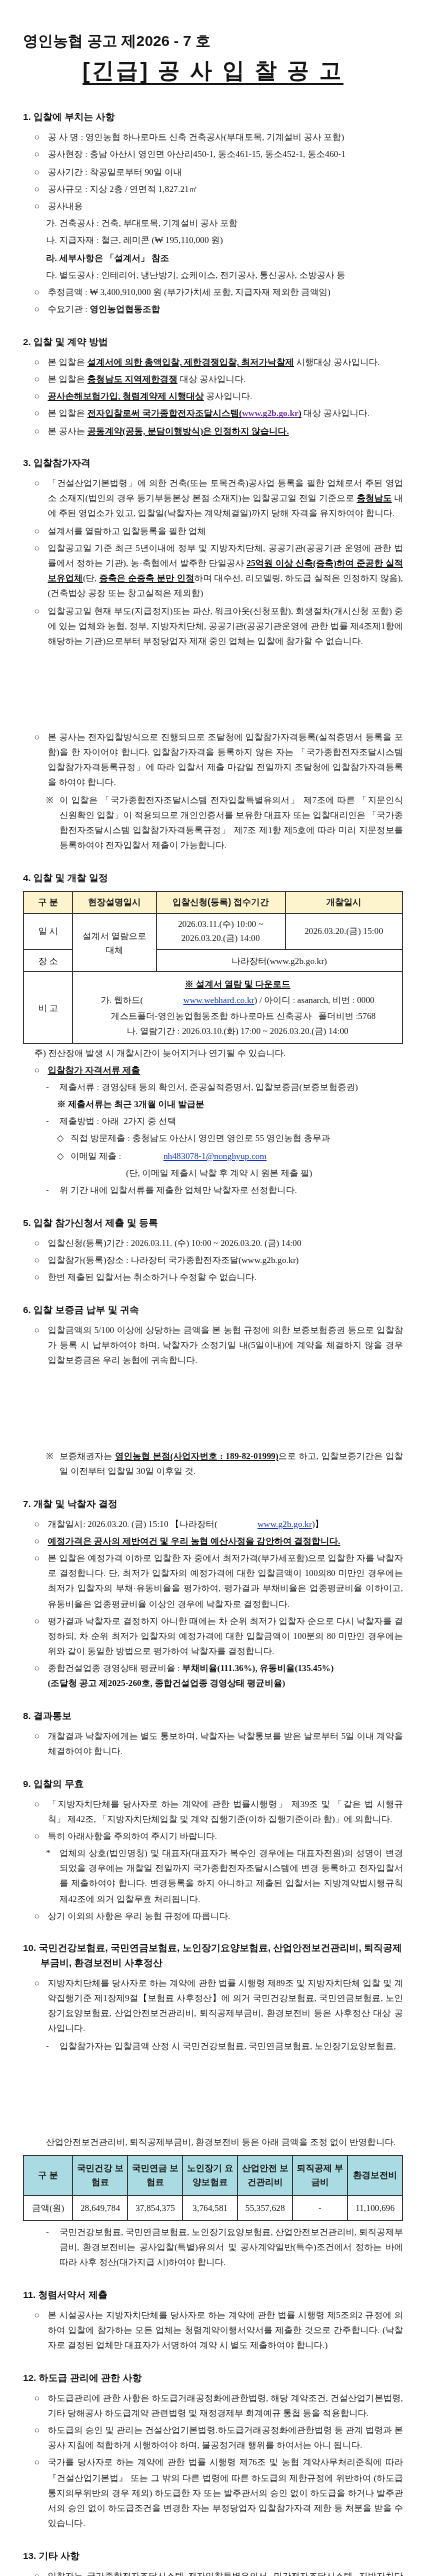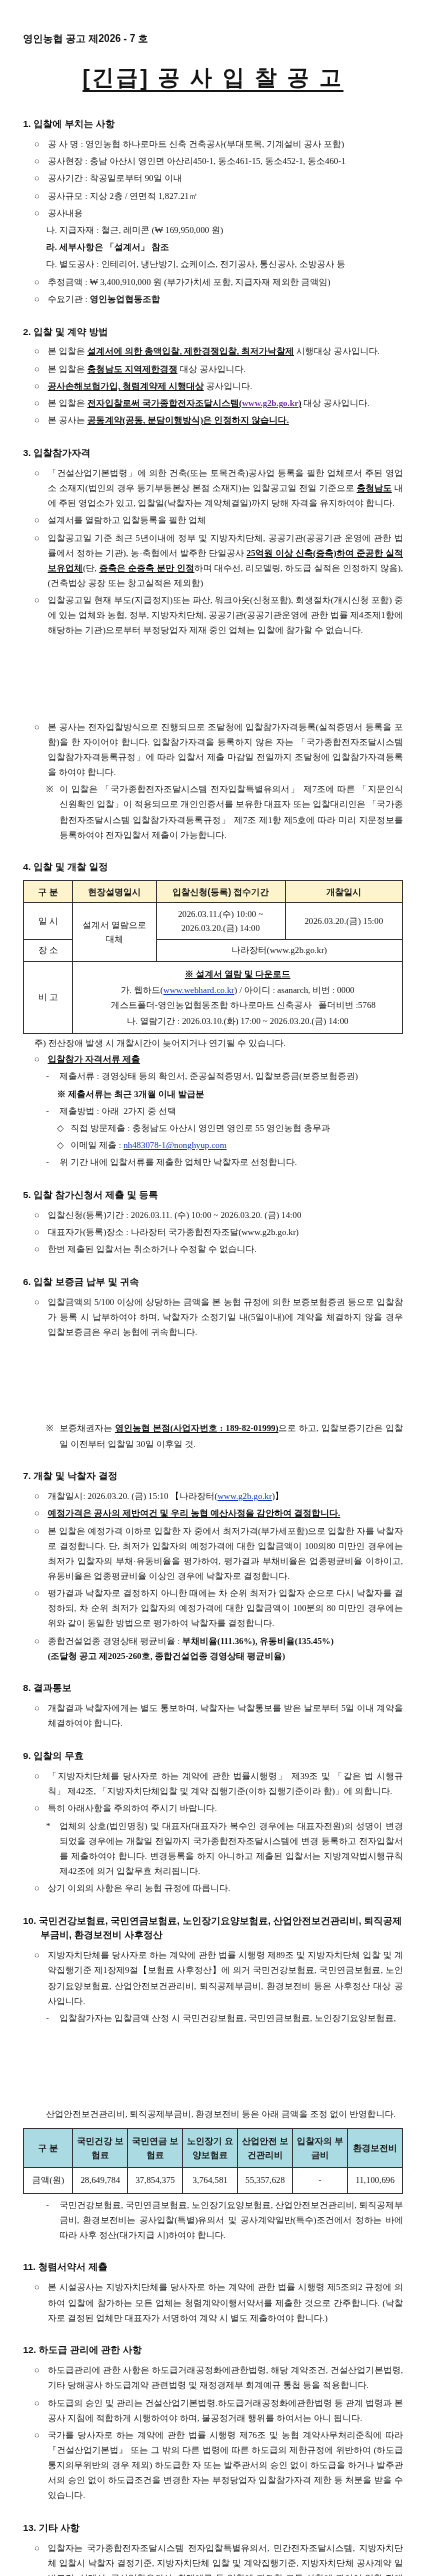--- a/index.html
+++ b/index.html
@@ -1,31 +1,31 @@
 <!DOCTYPE html>
 <html style="font-size:8.2px"><head>
 <meta charset="utf-8">
 <style>
   html,body { margin:0; padding:0; background:#fff; }
   body { width:426px; font-family:"Liberation Serif","DejaVu Serif",serif; color:#151515; }
   .page { box-sizing:border-box; width:426px; min-height:3011px; padding:32px 23px 31px 23px; }
-  .refno { font-family:"Liberation Sans","DejaVu Sans",sans-serif; font-weight:bold; font-size:10px; margin-bottom:17px; }
+  .refno { font-family:"Liberation Sans","DejaVu Sans",sans-serif; font-weight:bold; font-size:15px; margin-bottom:5px; }
   .title { font-family:"Liberation Sans","DejaVu Sans",sans-serif; text-align:center; font-size:22px; font-weight:bold;
            letter-spacing:2.1px; text-decoration:underline; text-underline-offset:4.6px; margin:5.2px 0 24px 0; }
   .sh { font-family:"Liberation Sans","DejaVu Sans",sans-serif; font-weight:bold; font-size:9.5px; margin:17.5px 0 5.2px 0;
         padding-left:17.5px; text-indent:-17.5px; line-height:1.55; }
   .li { display:flex; margin:2.1px 0; font-size:8.8px; line-height:1.72; }
   .li .mk { flex:none; width:13.4px; color:#222; }
   .li .tx { flex:1; text-align:justify; }
   .ind1 { padding-left:11.3px; }
   .ind2 { padding-left:23px; }
   .ind3 { padding-left:34px; }
   .bu { font-weight:bold; text-decoration:underline; }
   .b  { font-weight:bold; }
-  .lk { color:#1436C8; text-decoration:underline; }
+  .lk { color:#1436C8; text-decoration:underline;padding-left:40px; }
   .lkp{ color:#7030A0; text-decoration:underline; font-weight:bold; }
   .pagegap { width:100%; }
   .g150 { height:77px; }
   table { border-collapse:collapse; width:100%; margin:5.2px 0 4.1px 0; font-size:8.8px; }
   .tb { border:1.5px solid #111; }
   .tb th, .tb td { border:0.5px solid #333; padding:3.6px 4.1px; text-align:center; vertical-align:middle; line-height:1.6; }
   .tb th { font-family:"Liberation Sans","DejaVu Sans",sans-serif; font-weight:bold; }
   .t1 th { background:#FDF3CC; }
   .t2 th { background:#ABDBE2; }
   .t2 td, .t2 th { padding:5.2px 2.1px; }
@@ -58,21 +58,24 @@
       </div>
     <div class="li ind1">
         <span class="mk">○</span>
         <span class="tx">공사규모 : 지상 2층 / 연면적 1,827.21㎡</span>
       </div>
     <div class="li ind1">
         <span class="mk">○</span>
         <span class="tx">공사내용</span>
       </div>
     <div class="li ind2">
-        <span class="tx">나. 지급자재 : 철근, 레미콘 (₩ 169,950,000 원)</span>
+        <span class="tx">가. 건축공사 : 건축, 부대토목, 기계설비 공사 포함</span>
+      </div>
+    <div class="li ind2">
+        <span class="tx">나. 지급자재 : 철근, 레미콘 (₩ 195,110,000 원)</span>
       </div>
     <div class="li ind2">
         <span class="tx b">라. 세부사항은 「설계서」 참조</span>
       </div>
     <div class="li ind2">
         <span class="tx">다. 별도공사 : 인테리어, 냉난방기, 쇼케이스, 전기공사, 통신공사, 소방공사 등</span>
       </div>
     <div class="li ind1">
         <span class="mk">○</span>
         <span class="tx">추정금액 : ₩ 3,400,910,000 원 (부가가치세 포함, 지급자재 제외한 금액임)</span>
@@ -195,35 +198,38 @@
         <span class="tx pw">제출방법 : 아래  2가지 중 선택</span>
       </div>
     <div class="li ind3">
         <span class="mk">◇</span>
         <span class="tx">직접 방문제출 : 충청남도 아산시 영인면 영인로 55 영인농협 총무과</span>
       </div>
     <div class="li ind3">
         <span class="mk">◇</span>
         <span class="tx"><span>이메일 제출 : </span><span class="lk">nh483078-1@nonghyup.com</span></span>
       </div>
+    <div class="li" style="padding-left:103px;">
+        <span class="tx">(단, 이메일 제출시 낙찰 후 계약 시 원본 제출 필)</span>
+      </div>
     <div class="li ind2">
         <span class="mk">-</span>
         <span class="tx">위 기간 내에 입찰서류를 제출한 업체만 낙찰자로 선정합니다.</span>
       </div>
   </section>
 
   <section>
     <h2 class="sh">5. 입찰 참가신청서 제출 및 등록</h2>
     <div class="li ind1">
         <span class="mk">○</span>
         <span class="tx">입찰신청(등록)기간 : 2026.03.11. (수) 10:00 ~ 2026.03.20. (금) 14:00</span>
       </div>
     <div class="li ind1">
         <span class="mk">○</span>
-        <span class="tx">대표자가(등록)장소 : 나라장터 국가종합전자조달(www.g2b.go.kr)</span>
+        <span class="tx">입찰참가(등록)장소 : 나라장터 국가종합전자조달(www.g2b.go.kr)</span>
       </div>
     <div class="li ind1">
         <span class="mk">○</span>
         <span class="tx">한번 제출된 입찰서는 취소하거나 수정할 수 없습니다.</span>
       </div>
   </section>
 
   <section>
     <h2 class="sh">6. 입찰 보증금 납부 및 귀속</h2>
     <div class="li ind1">
@@ -317,21 +323,21 @@
           <col style="width:14.5%">
           <col style="width:14.5%">
         </colgroup>
       <thead>
         <tr>
           <th>구 분</th>
           <th>국민건강 보험료</th>
           <th>국민연금 보험료</th>
           <th>노인장기 요양보험료</th>
           <th>산업안전 보건관리비</th>
-          <th>입찰자의 부금비</th>
+          <th>퇴직공제 부금비</th>
           <th>환경보전비</th>
         </tr>
       </thead>
       <tbody>
         <tr>
           <td>금액(원)</td>
           <td>28,649,784</td>
           <td>37,854,375</td>
           <td>3,764,581</td>
           <td>55,357,628</td>

